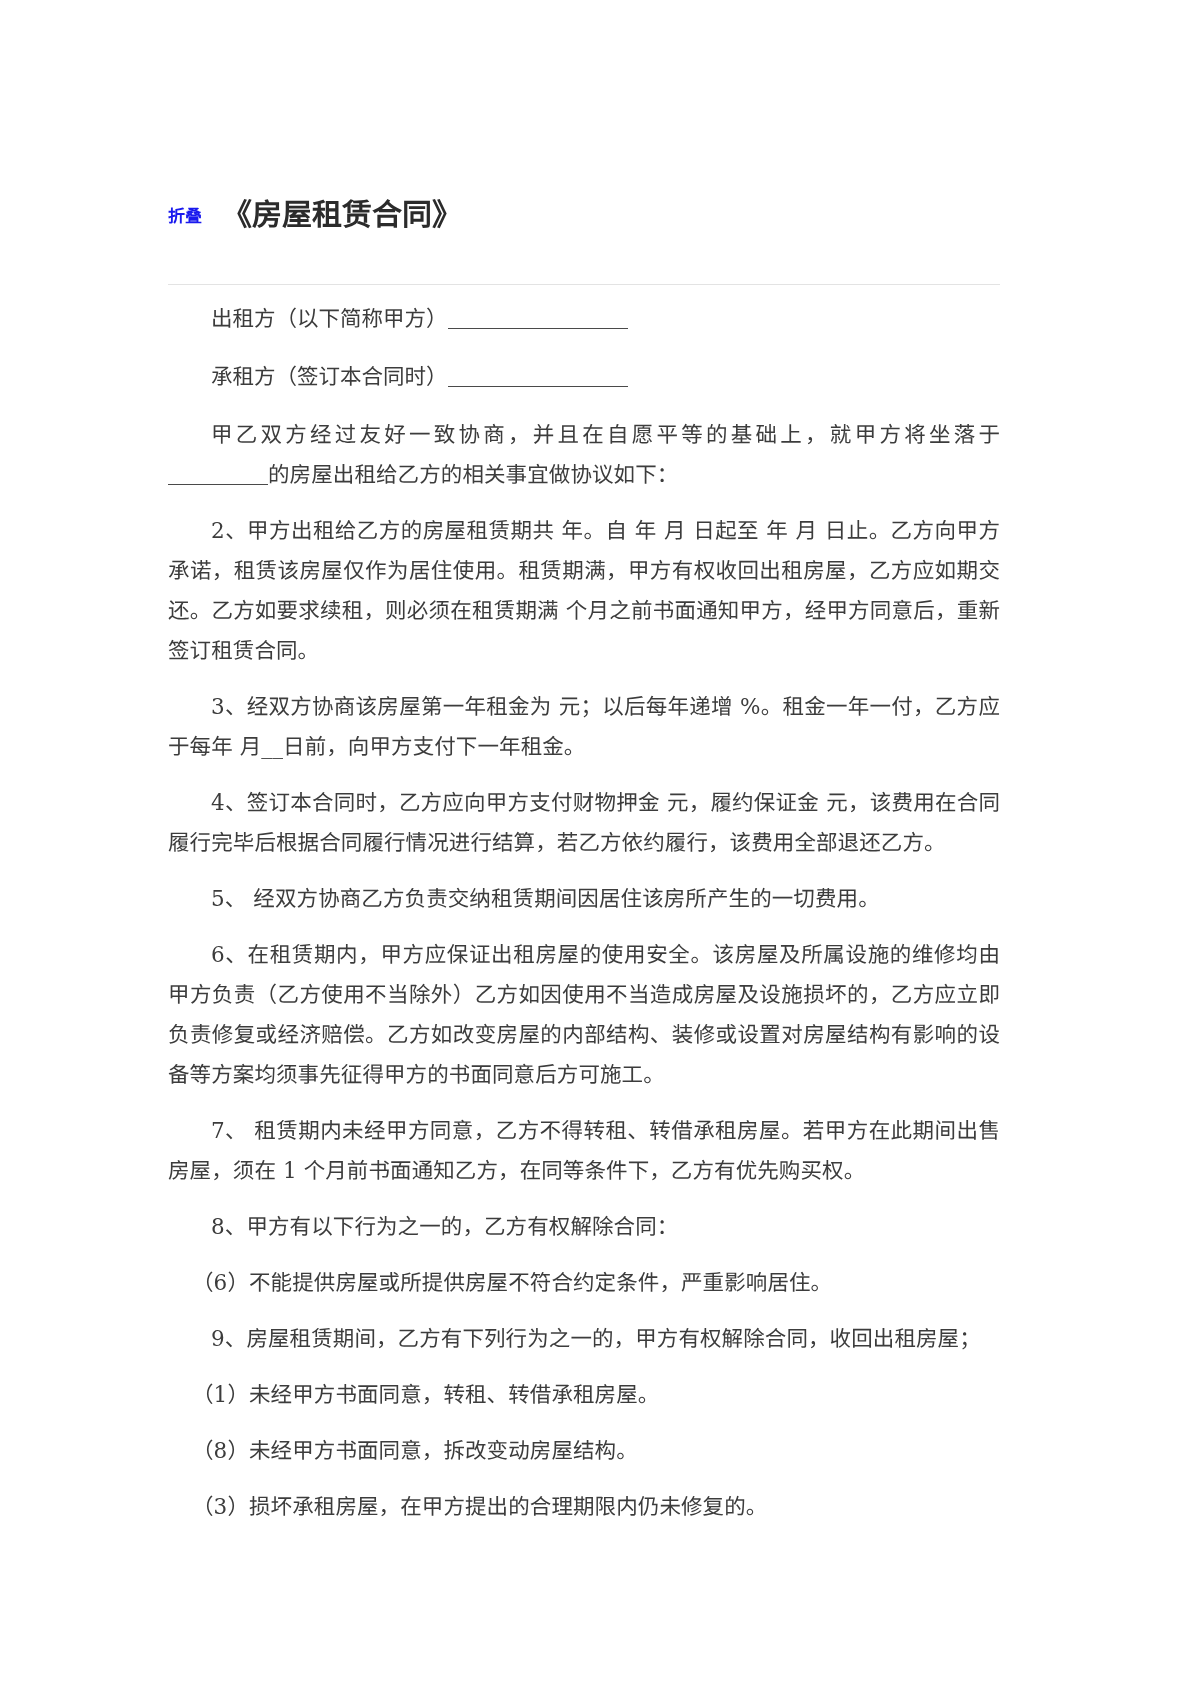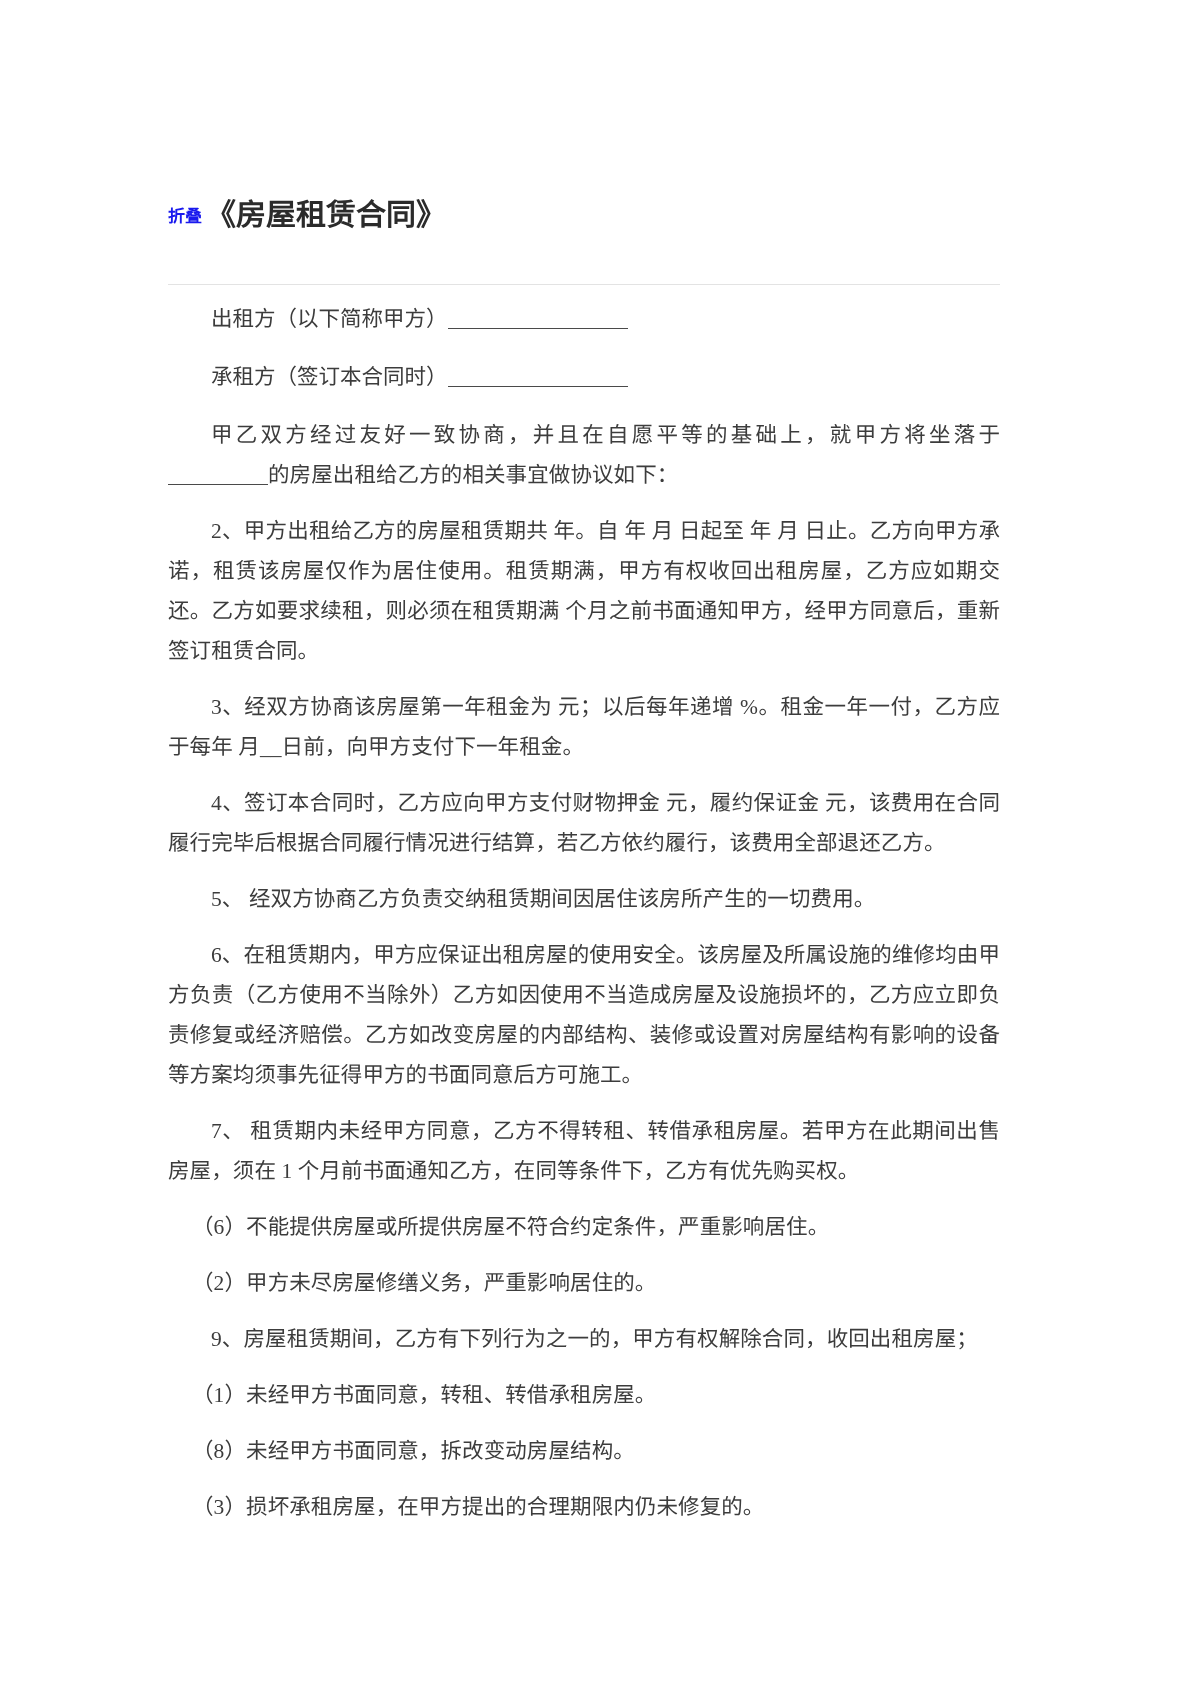--- a/index.html
+++ b/index.html
@@ -39,33 +39,32 @@
     position: relative;
     top: -3px;
     white-space: nowrap;
   }
   .doc-title {
     font-family: "DejaVu Sans", "Liberation Sans", sans-serif;
     font-size: 30px;
     font-weight: 700;
     color: #2b2b2b;
     line-height: 1.25;
-    margin-left: 4px;
+    margin-left: 20px;
     white-space: nowrap;
   }
   .title-rule {
     border: 0;
     border-top: 1px solid #e3e3e3;
     margin: 30px 0 0 0;
     width: 100%;
   }
   
   .body-block {
     padding-top: 14px;
-    font-family: Liberation Serif, serif;
   }
   p.para {
     font-size: 21.5px;
     line-height: 40px;
     margin: 12px 0 16px 0;
     text-align: justify;
     text-justify: inter-ideograph;
     color: #3c3c3c;
     letter-spacing: 0.1px;
   }
@@ -118,23 +117,23 @@
     <p class="para indent"><span>3、</span><span>经双方协商该房屋第一年租金为 元；以后每年递增 %。租金一年一付，乙方应于每年 月__日前，向甲方支付下一年租金。</span></p>
 
     <p class="para indent"><span>4、</span><span>签订本合同时，乙方应向甲方支付财物押金 元，履约保证金 元，该费用在合同履行完毕后根据合同履行情况进行结算，若乙方依约履行，该费用全部退还乙方。</span></p>
 
     <p class="para indent"><span>5、</span><span> 经双方协商乙方负责交纳租赁期间因居住该房所产生的一切费用。</span></p>
 
     <p class="para indent"><span>6、</span><span>在租赁期内，甲方应保证出租房屋的使用安全。该房屋及所属设施的维修均由甲方负责（乙方使用不当除外）乙方如因使用不当造成房屋及设施损坏的，乙方应立即负责修复或经济赔偿。乙方如改变房屋的内部结构、装修或设置对房屋结构有影响的设备等方案均须事先征得甲方的书面同意后方可施工。</span></p>
 
     <p class="para indent"><span>7、</span><span> 租赁期内未经甲方同意，乙方不得转租、转借承租房屋。若甲方在此期间出售房屋，须在 1 个月前书面通知乙方，在同等条件下，乙方有优先购买权。</span></p>
 
+    <p class="para indent"><span>8、</span><span>甲方有以下行为之一的，乙方有权解除合同：</span></p>
 
     <p class="para sub">（6）不能提供房屋或所提供房屋不符合约定条件，严重影响居住。</p>
-    <p class="para sub">（2）甲方未尽房屋修缮义务，严重影响居住的。</p>
 
     <p class="para indent"><span>9、</span><span>房屋租赁期间，乙方有下列行为之一的，甲方有权解除合同，收回出租房屋；</span></p>
 
     <p class="para sub">（1）未经甲方书面同意，转租、转借承租房屋。</p>
     <p class="para sub">（8）未经甲方书面同意，拆改变动房屋结构。</p>
     <p class="para sub">（3）损坏承租房屋，在甲方提出的合理期限内仍未修复的。</p>
 
   </div>
 </div>
 

